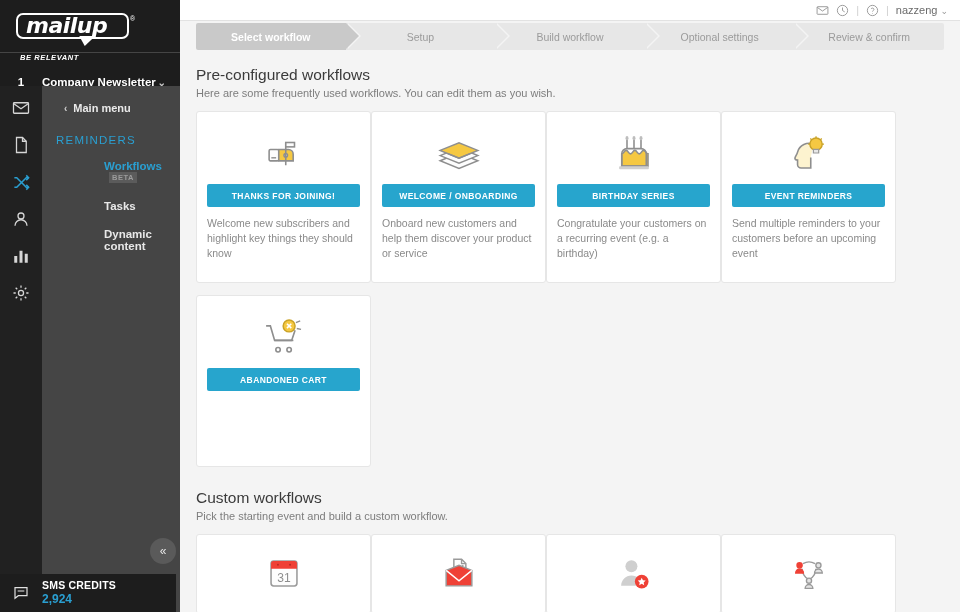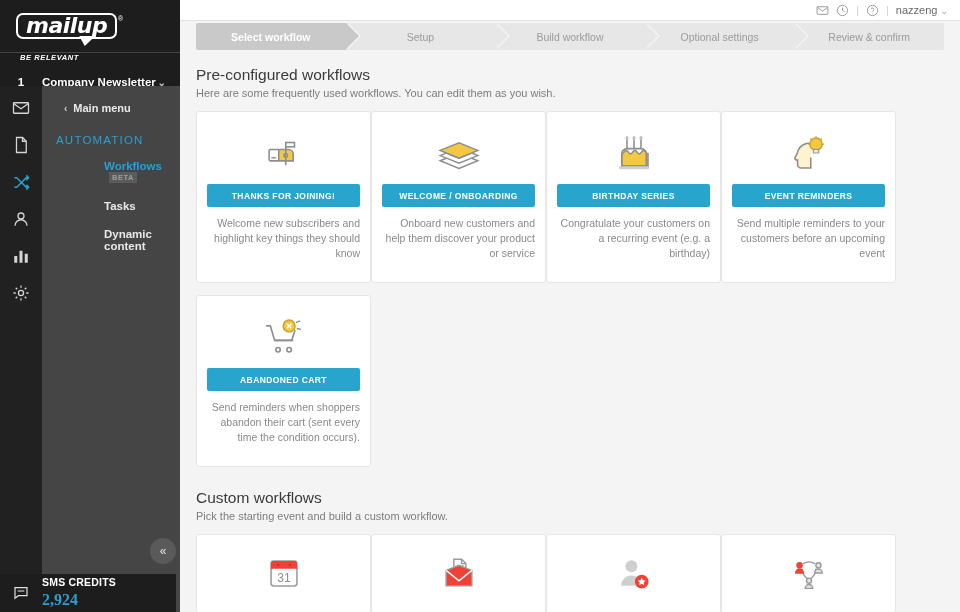--- a/index.html
+++ b/index.html
@@ -12,21 +12,21 @@
   body { display: flex; }
 
   
   #sidebar { width: 180px; height: 612px; position: relative; flex: 0 0 180px; background:#454545; }
   .logo-bar {
     height: 52px; background: #1d1d1d;
     display: flex; align-items: center; padding-left: 16px;
   }
   .logo-box {
     border: 2px solid #fff; border-radius: 7px;
-    padding: 1px 8px 1px 8px; position: relative;
+    padding: 1px 20px 1px 8px; position: relative;
     display: inline-block;
   }
   .logo-word {
     color: #fff; font-size: 22px; font-weight: bold; font-style: italic;
     letter-spacing: -0.5px; line-height: 20px;
     font-family: "DejaVu Sans", sans-serif;
   }
   .logo-reg { position:absolute; right:-8px; top:0px; color:#fff; font-size:7px; }
   .logo-tag {
     color:#fff; font-size:7.5px; font-style:italic; font-weight:bold;
@@ -76,21 +76,21 @@
     display:flex; align-items:center; justify-content:center;
     font-size:12px;
   }
   .sms-bar {
     position:absolute; bottom:0; left:0; right:4px; height:38px;
     background:#1d1d1d; display:flex; align-items:center;
   }
   .sms-icon { width:42px; display:flex; align-items:center; justify-content:center; color:#e0e0e0; }
   .sms-txt { line-height:1.25; }
   .sms-label { color:#ffffff; font-size:10.5px; font-weight:bold; letter-spacing:0.2px; }
-  .sms-val { color:#2a9fd1; font-size:16px; font-weight:bold;font-family:Liberation Serif, serif; }
+  .sms-val { color:#2a9fd1; font-size:12px; font-weight:bold; }
 
   
   #main { flex:1; height:612px; position:relative; background:#f4f4f4; overflow:hidden; }
   .topbar {
     height:21px; background:#ffffff; border-bottom:1px solid #e2e2e2;
     display:flex; align-items:center; justify-content:flex-end;
     padding-right:12px; gap:7px;
   }
   .topbar .ic { color:#9a9a9a; display:flex; align-items:center; }
   .topbar .sep { color:#d0d0d0; font-size:11px; }
@@ -135,21 +135,21 @@
     padding:10px 10px 12px 10px;
   }
   .card.tall { height:172px; }
   .card-icon { height:62px; display:flex; align-items:center; justify-content:flex-start; }
   .card-btn {
     width:100%; height:23px; background:#27a5cd; color:#ffffff;
     border-radius:2px; display:flex; align-items:center; justify-content:center;
     font-size:8.5px; font-weight:bold; letter-spacing:0.4px;
   }
   .card-desc {
-    margin-top:9px; font-size:10.5px; color:#8a8a8a; text-align:right; line-height:1.45;
+    margin-top:9px; font-size:10.5px; color:#8a8a8a; text-align:left; line-height:1.45;
   }
   .card.short { height:80px; justify-content:flex-start; }
   .card.short .card-icon { height:64px; }
 </style>
 </head>
 <body>
 
 <div id="sidebar">
 
   <div class="logo-bar">
@@ -210,21 +210,21 @@
           <circle cx="12" cy="12" r="3.4"></circle>
           <path d="M12 2v3M12 19v3M2 12h3M19 12h3M4.9 4.9l2.1 2.1M17 17l2.1 2.1M19.1 4.9L17 7M7 17l-2.1 2.1"></path>
         </svg>
       </div>
     </div>
 
     <div class="submenu">
       <div class="mainmenu">
         <span class="chev">‹</span><span>Main menu</span>
       </div>
-      <div class="sec-title">AUTOMATION</div>
+      <div class="sec-title">REMINDERS</div>
 
       <div class="menu-item sel">
         <span>Workflows</span><span class="beta">BETA</span>
       </div>
       <div class="menu-item">
         <span>Tasks</span>
       </div>
       <div class="menu-item">
         <span>Dynamic content</span>
       </div>
@@ -367,21 +367,20 @@
             <path d="M6 10h5l5 17h20l4-12"></path>
             <path d="M16 27h22"></path>
             <circle cx="20" cy="38" r="2.6"></circle>
             <circle cx="33" cy="38" r="2.6"></circle>
             <circle cx="33" cy="10" r="7" fill="#f5c842" stroke="#c9a227" stroke-width="1.7"></circle>
             <path d="M30.5 7.5l5 5M35.5 7.5l-5 5" stroke="#fff" stroke-width="1.9"></path>
             <path d="M41 6l5-2M42 13l5 1" stroke-width="1.6"></path>
           </svg>
         </div>
         <div class="card-btn">ABANDONED CART</div>
-        <div class="card-desc">Send reminders when shoppers abandon their cart (sent every time the condition occurs).</div>
       </div>
     </div>
 
     <h2 class="sec-h" style="margin-top:22px;">Custom workflows</h2>
     <div class="sec-sub">Pick the starting event and build a custom workflow.</div>
 
     <div class="grid">
       <div class="card short">
         <div class="card-icon">
           <svg width="38" height="38" viewBox="0 0 44 44" fill="none">

